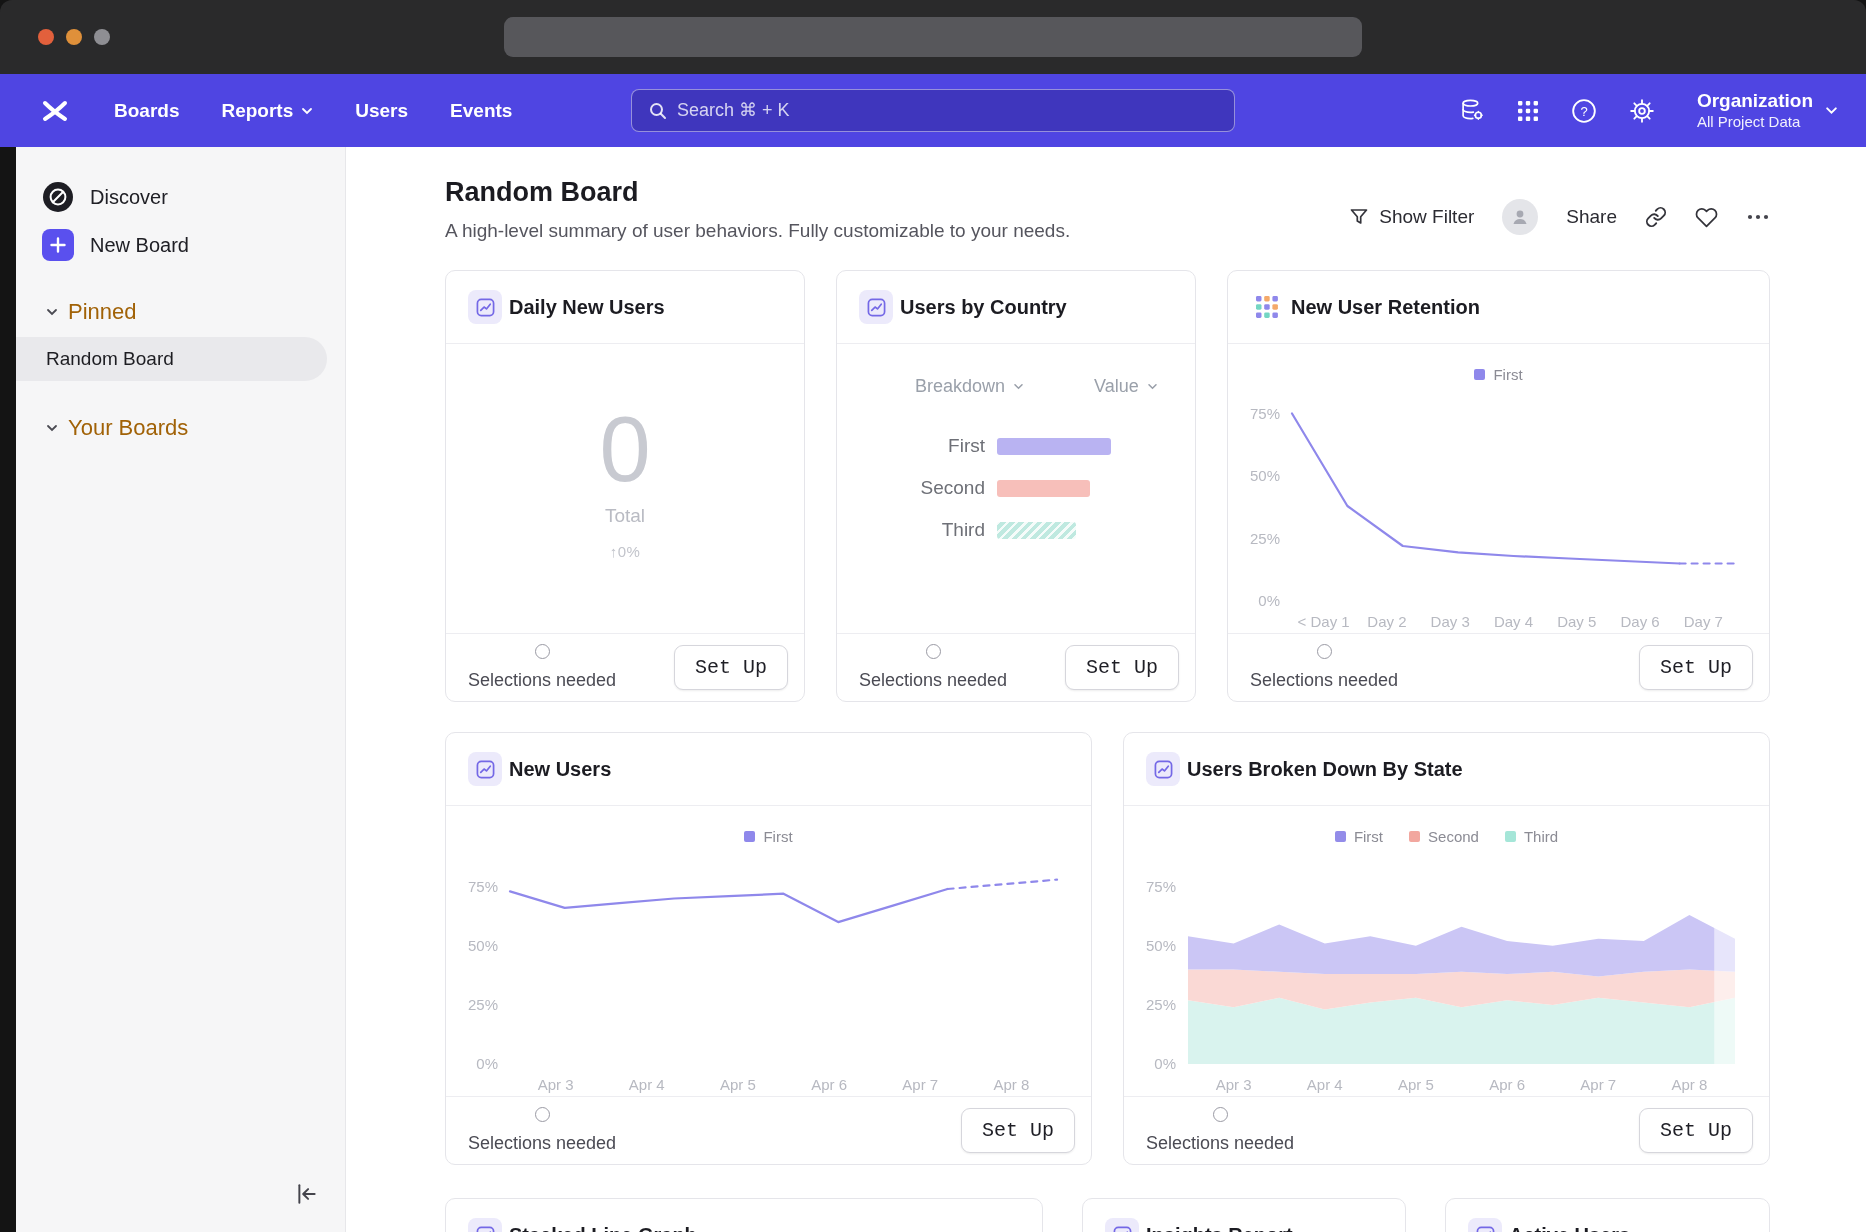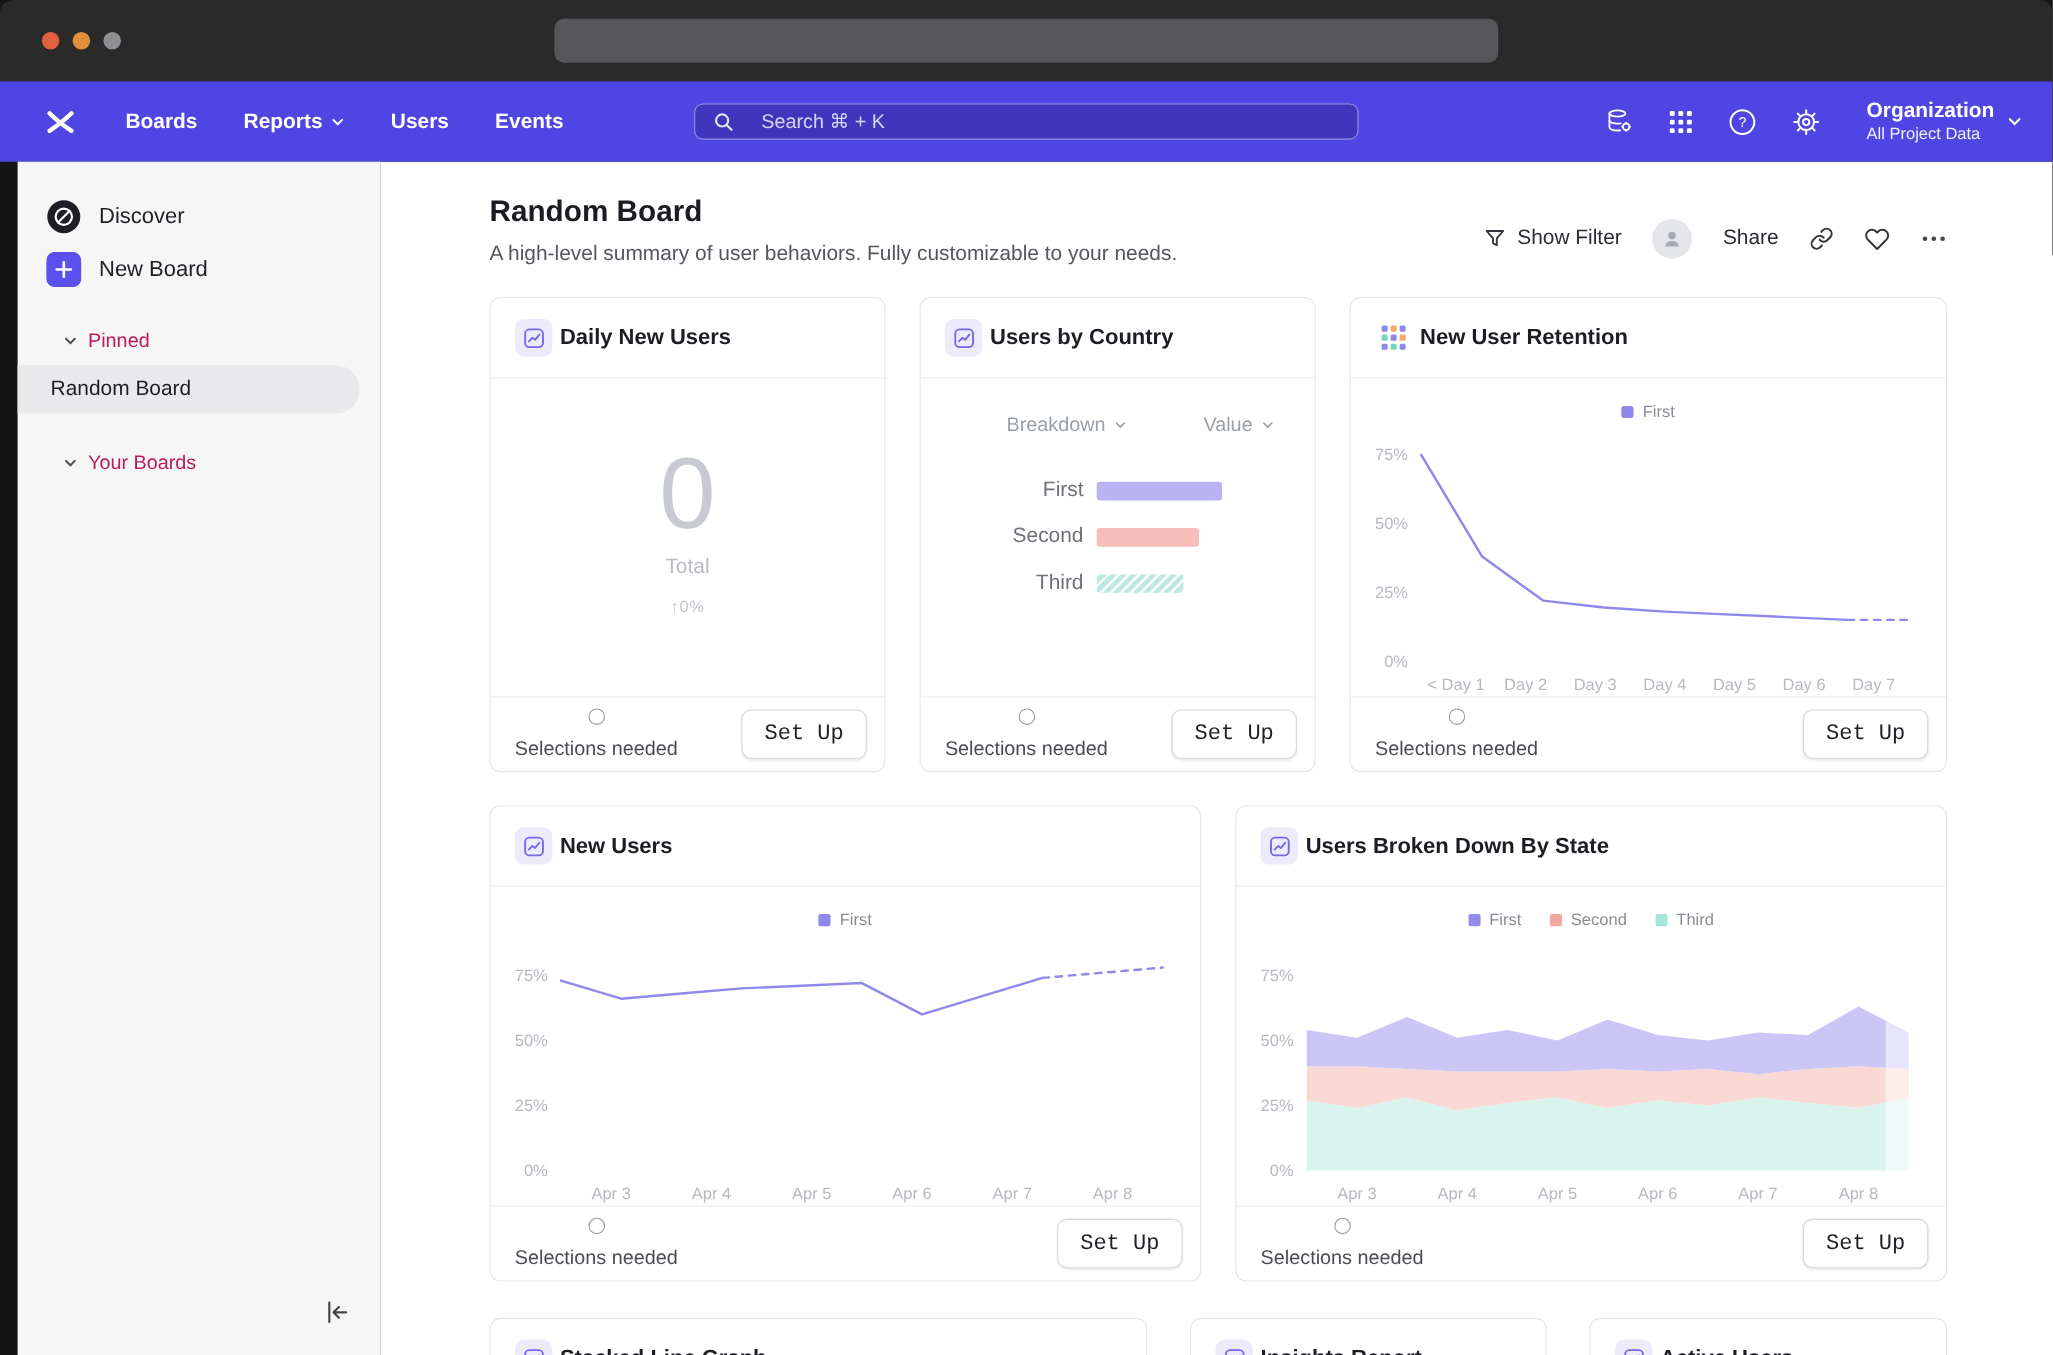--- a/index.html
+++ b/index.html
@@ -12,42 +12,42 @@
   .lights { position:absolute; left:38px; display:flex; gap:12px; }
   .light { width:16px; height:16px; border-radius:50%; }
   .urlbar { width:858px; height:40px; background:#57575b; border-radius:9px; margin:0 auto; }
 
   
   .navbar { height:73px; background:#4f45e2; display:flex; align-items:center;
     position:relative; padding:0 28px 0 40px; color:#fff; }
   .logo { display:flex; align-items:center; margin-right:44px; }
   .nav-items { display:flex; gap:42px; align-items:center; }
   .nav-item { font-size:19px; font-weight:700; color:#fff; display:flex; align-items:center; gap:8px; cursor:pointer; }
-  .searchbox { position:absolute; left:50%; transform:translateX(-50%); width:604px; height:33px;
+  .searchbox { position:absolute; left:50%; transform:translateX(-50%); width:604px; height:43px;
     background:rgba(10,5,60,0.22); border:1px solid rgba(255,255,255,0.45); border-radius:8px;
-    display:flex; align-items:center; padding:0 16px; gap:24px; }
+    display:flex; align-items:center; padding:0 16px; gap:9px; }
   .searchbox input { flex:1; background:transparent; border:none; outline:none; color:#fff; font-size:18px;
     font-family:"Liberation Sans", sans-serif; }
   .searchbox input::placeholder { color:rgba(255,255,255,0.78); }
   .nav-right { margin-left:auto; display:flex; align-items:center; gap:32px; }
   .nav-ic { display:flex; align-items:center; justify-content:center; cursor:pointer; }
   .org { display:flex; align-items:center; gap:12px; margin-left:10px; cursor:pointer; }
   .org-text { display:flex; flex-direction:column; align-items:flex-start; line-height:1.25; }
   .org-name { font-size:19px; font-weight:700; }
   .org-scope { font-size:15px; color:rgba(255,255,255,0.92); }
 
   
   .app { display:flex; height:1085px; }
   .edge-strip { width:16px; background:#141414; }
   .sidebar { width:330px; background:#f6f6f7; border-right:1px solid #e7e7ea;
     padding-top:26px; position:relative; flex-shrink:0; }
   .side-item { display:flex; align-items:center; gap:16px; padding:8px 0 8px 26px;
     font-size:20px; color:#202026; cursor:pointer; }
-  .side-section { display:flex; align-items:center; gap:10px; padding:10px 0 8px 42px;
-    font-size:18px; color:#be185d; cursor:pointer; }
+  .side-section { display:flex; align-items:center; gap:10px; padding:10px 0 8px 30px;
+    font-size:22px; color:#a16207; cursor:pointer; }
   .sec-pinned { margin-top:20px; }
   .sec-yourboards { margin-top:24px; }
   .pinned-item { margin-top:4px; margin-right:18px; padding:11px 0 11px 30px;
     font-size:19px; color:#1d1d22; background:#e9e9ec; border-radius:0 22px 22px 0; cursor:pointer; }
   .collapse { position:absolute; right:26px; bottom:22px; cursor:pointer; }
 
   .main { flex:1; background:#fff; padding:30px 96px 0 99px; overflow:hidden; height:1085px; }
 
   
   .board-header { display:flex; justify-content:space-between; align-items:flex-start; }

